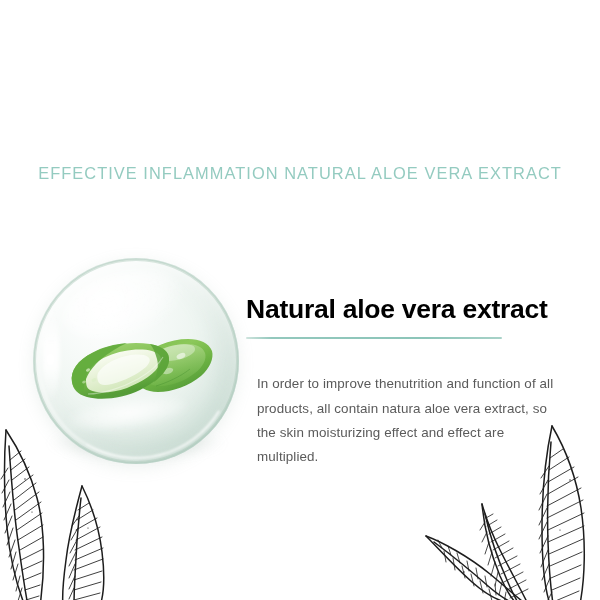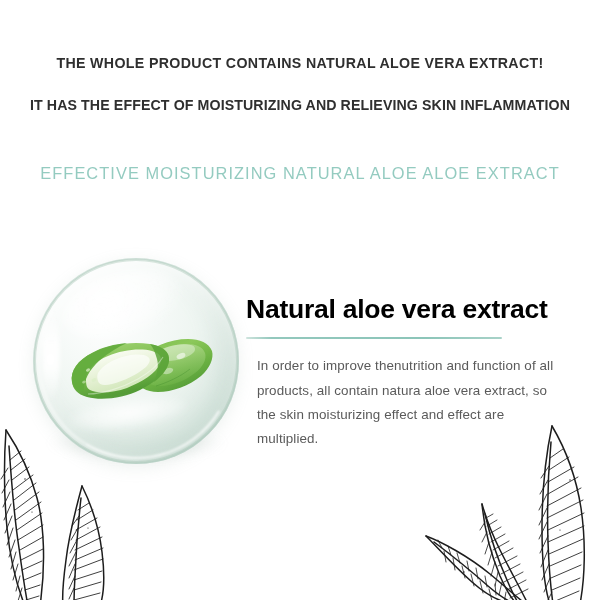--- a/index.html
+++ b/index.html
@@ -202,21 +202,21 @@
   }
   .divider {
     margin-top: 13px;
     width: 256px;
     height: 2.6px;
     background: linear-gradient(to right,
                 #cfe4dd 0%, #93c8bd 10%, #8cc5b9 70%, #a8d2c8 100%);
     border-radius: 2px;
   }
   .body-copy {
-    margin-top: 15px;
+    margin-top: 33px;
     margin-left: 11px;
     width: 300px;
     font-family: "Liberation Sans", sans-serif;
     font-weight: normal;
     font-size: 13.4px;
     line-height: 24.2px;
     color: #5a5a5a;
     letter-spacing: 0.1px;
   }
 
@@ -236,26 +236,22 @@
     top: 418px;
     width: 184px;
     height: 186px;
   }
 </style>
 </head>
 <body>
 
 <div id="poster">
 
-  <div class="headline-block">
-    <div class="headline line1">THE WHOLE PRODUCT CONTAINS NATURAL ALOE VERA EXTRACT!</div>
-    <div class="headline line2">IT HAS THE EFFECT OF MOISTURIZING AND RELIEVING SKIN INFLAMMATION</div>
-  </div>
-
-  <div class="subheadline">EFFECTIVE MOISTURIZING NATURAL ALOE ALOE EXTRACT</div>
+
+  <div class="subheadline">EFFECTIVE INFLAMMATION NATURAL ALOE VERA EXTRACT</div>
 
   <div class="sphere-wrap">
     <div class="sphere-shadow"></div>
     <div class="sphere"></div>
     <div class="sphere-rim"></div>
     <div class="sphere-rim-bottom"></div>
     <div class="sphere-gloss-top"></div>
     <div class="sphere-gloss-left"></div>
     <div class="sphere-speck"></div>
 

